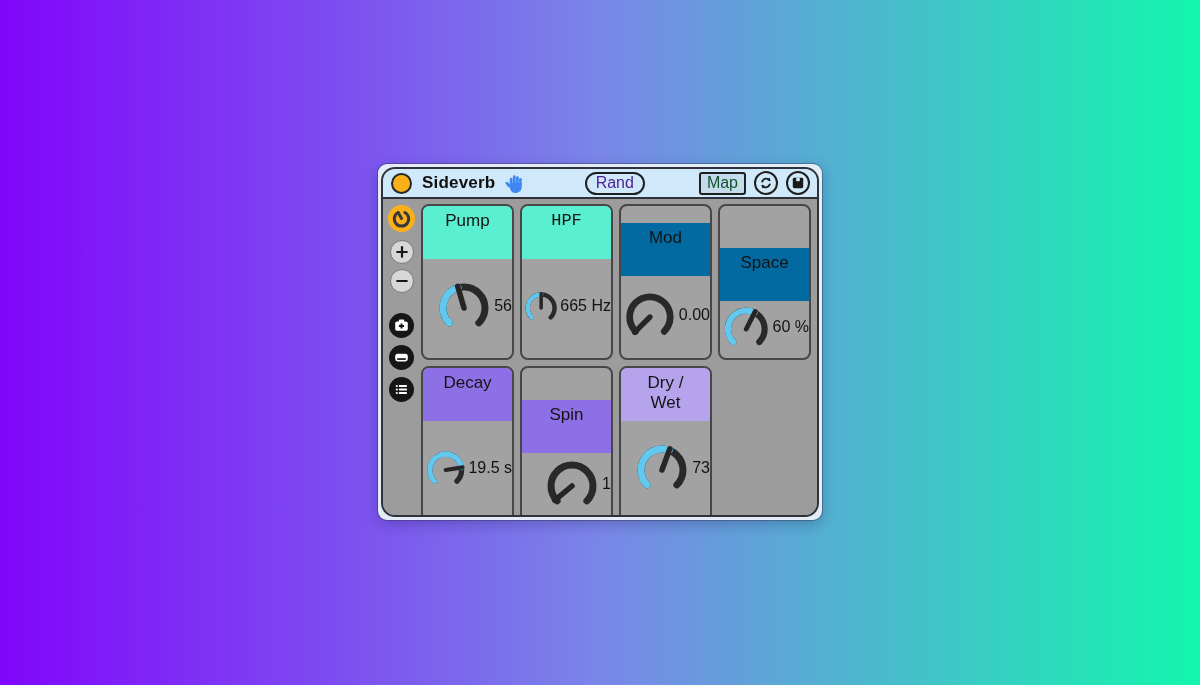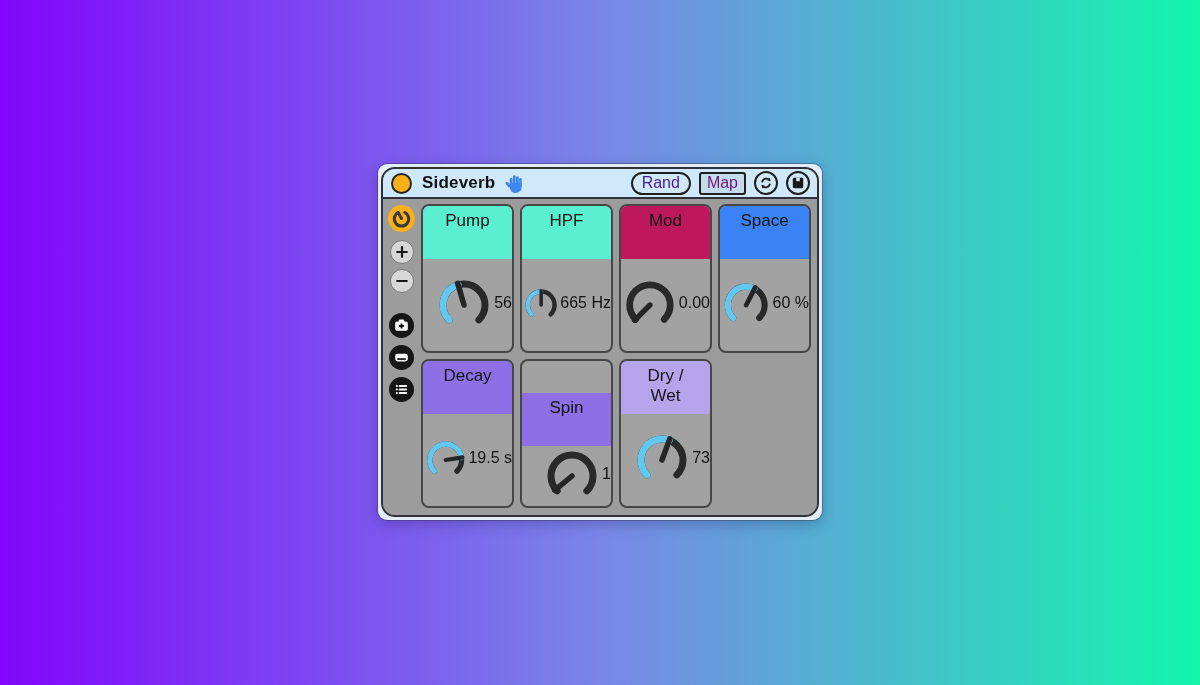--- a/index.html
+++ b/index.html
@@ -55,22 +55,22 @@
     border: 2px solid #1f1f1f; border-radius: 12px;
     height: 23px; padding: 0 9px;
     display: flex; align-items: center;
     font-size: 16px; color: #4c1d95; background: transparent;
     font-family: inherit; cursor: pointer;
   }
   .btn-map {
     border: 2px solid #1f1f1f; border-radius: 3px;
     height: 23px; padding: 0 6px;
     display: flex; align-items: center;
-    font-size: 16px; color: #701a75; background: #c4dbec;
-    font-family: inherit; cursor: pointer;
+    font-size: 16px; color: #14532d; background: #c4dbec;
+    font-family: inherit; cursor: pointer; margin-left: 46px;
   }
   .tb-circle {
     width: 24px; height: 24px; border-radius: 50%;
     border: 2px solid #1f1f1f; background: transparent;
     display: flex; align-items: center; justify-content: center;
     cursor: pointer; padding: 0;
   }
   .tb-circle svg { width: 16px; height: 16px; display: block; }
 
   
@@ -237,42 +237,42 @@
           <div class="cell-body">
             <svg class="knob" viewBox="0 0 60 56">
                 <path d="M 15.15 42.85 A 21 21 0 1 1 44.85 42.85" stroke="#292929" stroke-width="7" fill="none" stroke-linecap="round"></path>
                 <path d="M 15.15 42.85 A 21 21 0 0 1 24.14 7.83" stroke="#62C8EF" stroke-width="7" fill="none" stroke-linecap="round"></path>
                 <line x1="30" y1="28" x2="23.72" y2="6.39" stroke="#262626" stroke-width="5.5" stroke-linecap="round"></line>
               </svg>
             <div class="cell-value">56</div>
           </div>
         </div>
         <div class="cell">
-          <div class="cell-header" style="background: rgb(91, 239, 210);">HPF</div>
+          <div class="cell-header" style="background: rgb(91, 239, 210); font-family: Liberation Mono, monospace;">HPF</div>
           <div class="cell-body">
             <svg class="knob" viewBox="0 0 60 56">
                 <path d="M 15.15 42.85 A 21 21 0 1 1 44.85 42.85" stroke="#292929" stroke-width="7" fill="none" stroke-linecap="round"></path>
                 <path d="M 15.15 42.85 A 21 21 0 0 1 30.00 7.00" stroke="#62C8EF" stroke-width="7" fill="none" stroke-linecap="round"></path>
                 <line x1="30" y1="28" x2="30.00" y2="5.50" stroke="#262626" stroke-width="5.5" stroke-linecap="round"></line>
               </svg>
             <div class="cell-value">665 Hz</div>
           </div>
         </div>
         <div class="cell">
-          <div class="cell-header" style="background: #be185d;">Mod</div>
+          <div class="cell-header" style="background: #0369a1; margin-top: 17px;">Mod</div>
           <div class="cell-body">
             <svg class="knob" viewBox="0 0 60 56">
                 <path d="M 15.15 42.85 A 21 21 0 1 1 44.85 42.85" stroke="#292929" stroke-width="7" fill="none" stroke-linecap="round"></path>
                 <line x1="30" y1="28" x2="14.09" y2="43.91" stroke="#262626" stroke-width="5.5" stroke-linecap="round"></line>
               </svg>
             <div class="cell-value">0.00</div>
           </div>
         </div>
         <div class="cell">
-          <div class="cell-header" style="background: #3b82f6;">Space</div>
+          <div class="cell-header" style="background: #0369a1; margin-top: 42px;">Space</div>
           <div class="cell-body">
             <svg class="knob" viewBox="0 0 60 56">
                 <path d="M 15.15 42.85 A 21 21 0 1 1 44.85 42.85" stroke="#292929" stroke-width="7" fill="none" stroke-linecap="round"></path>
                 <path d="M 15.15 42.85 A 21 21 0 0 1 39.53 9.29" stroke="#62C8EF" stroke-width="7" fill="none" stroke-linecap="round"></path>
                 <line x1="30" y1="28" x2="40.21" y2="7.95" stroke="#262626" stroke-width="5.5" stroke-linecap="round"></line>
               </svg>
             <div class="cell-value">60 %</div>
           </div>
         </div>
         <div class="cell">

